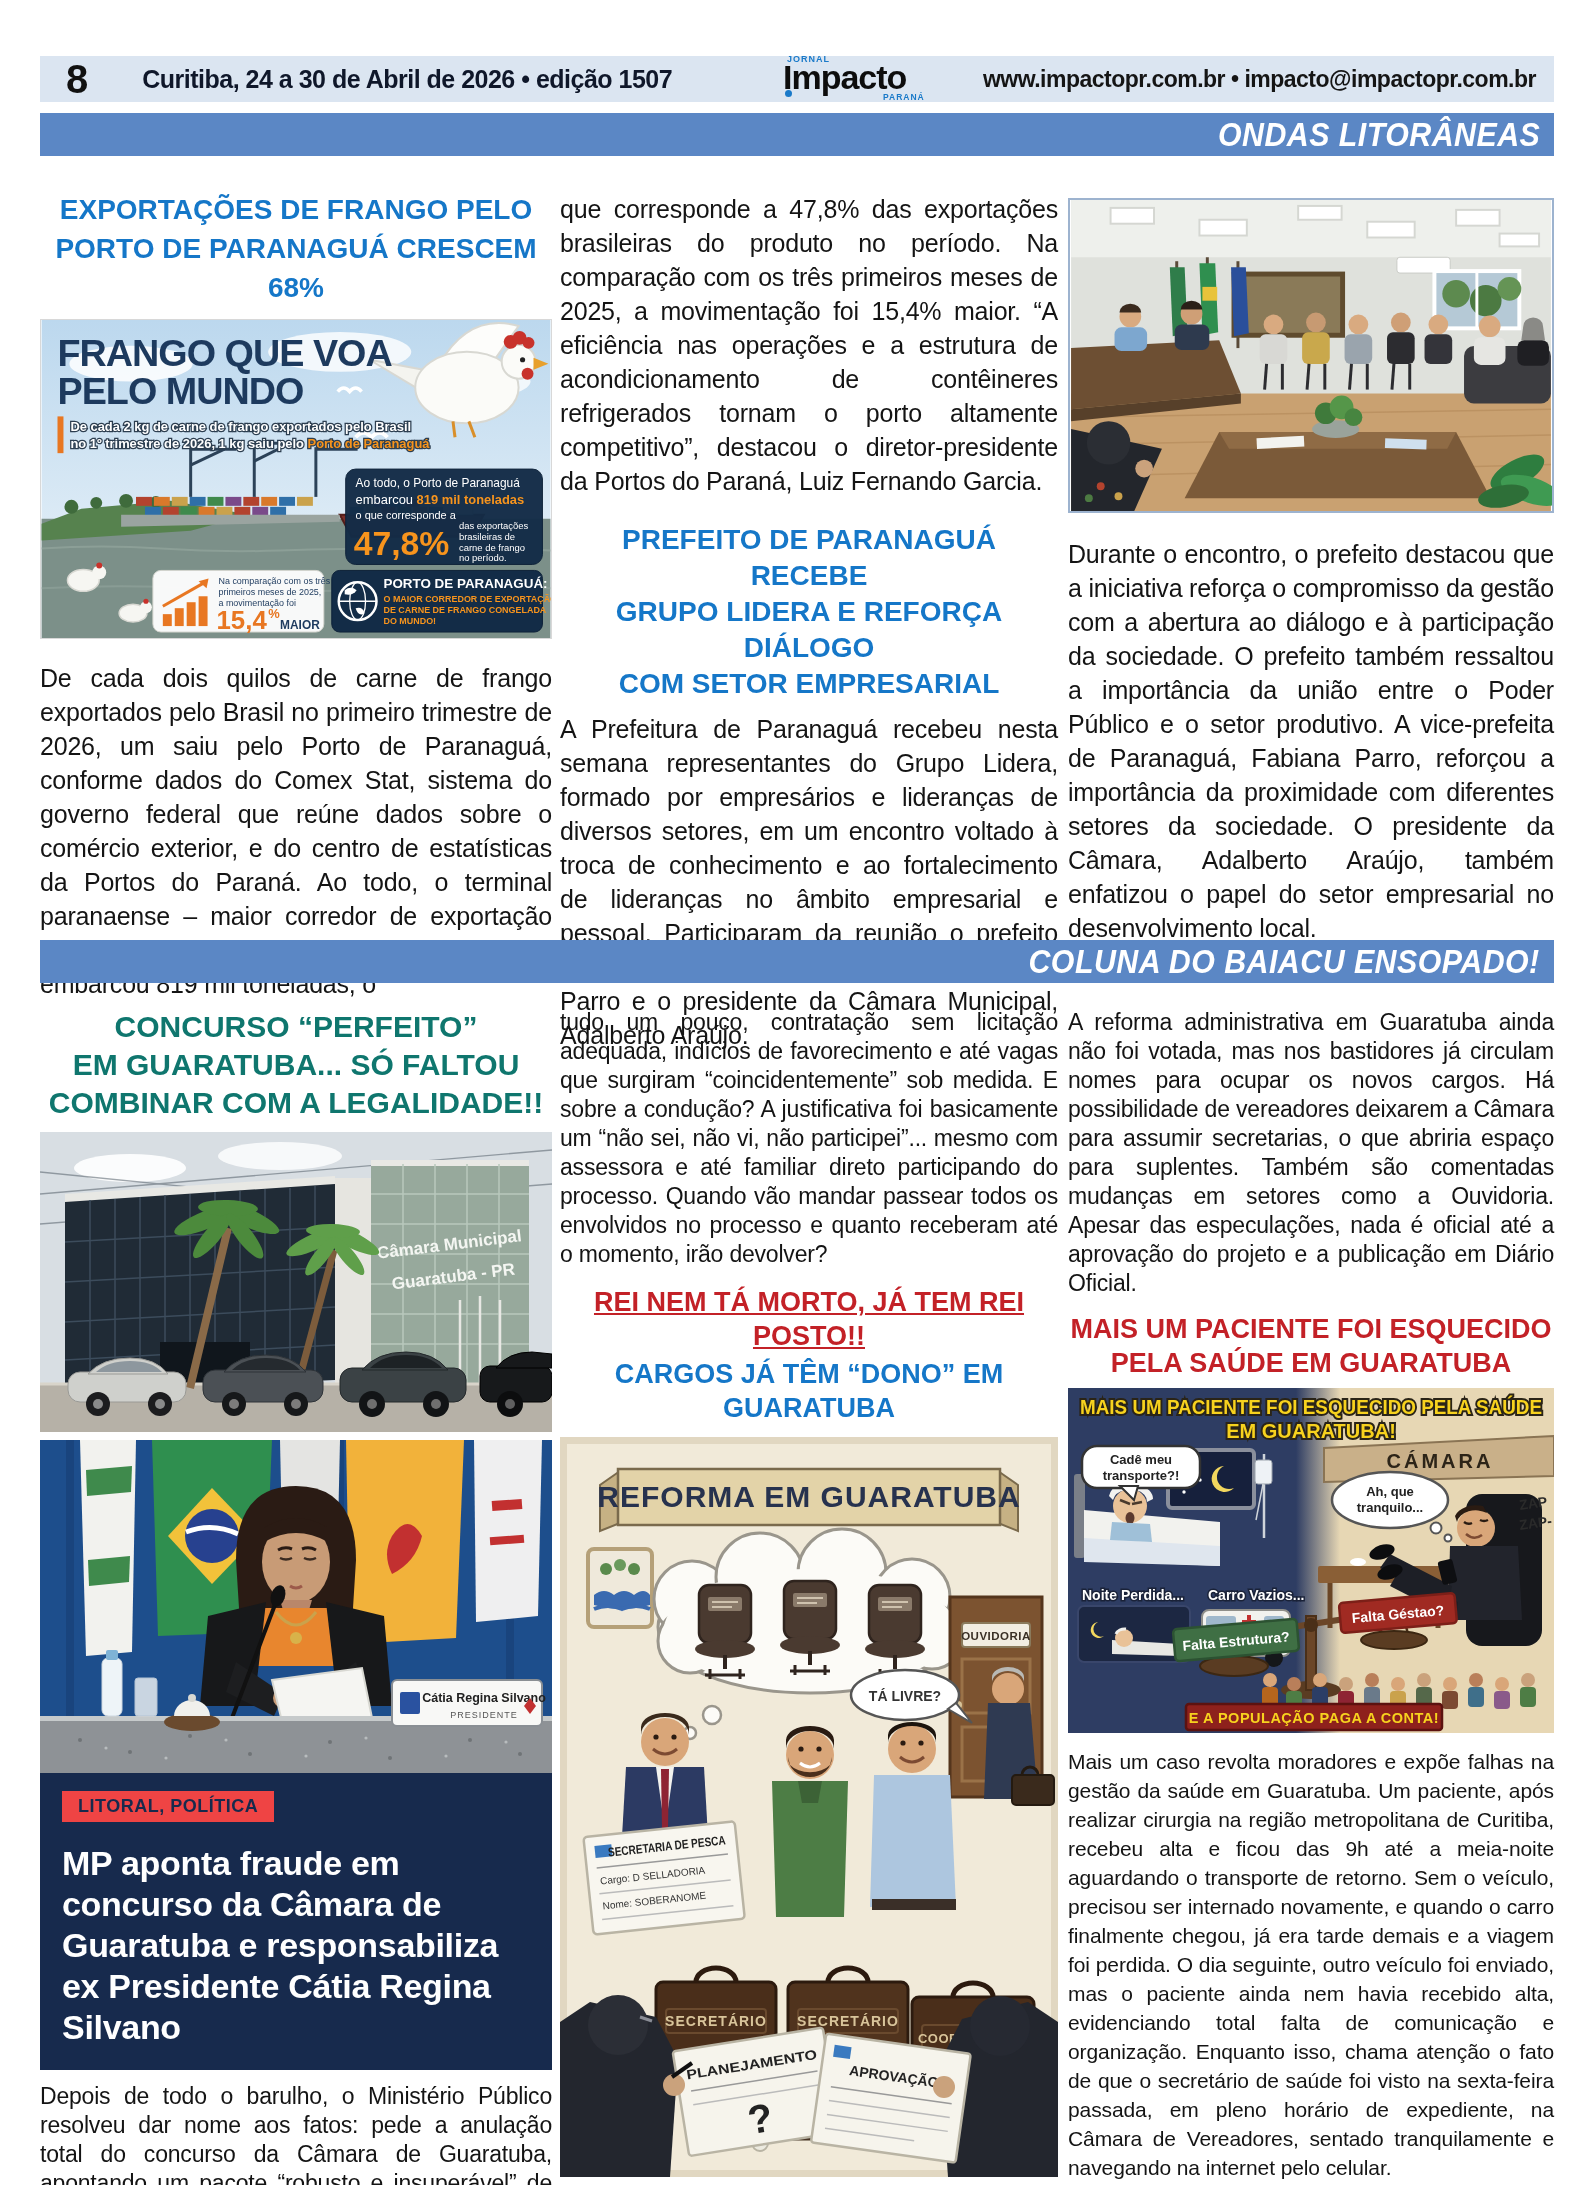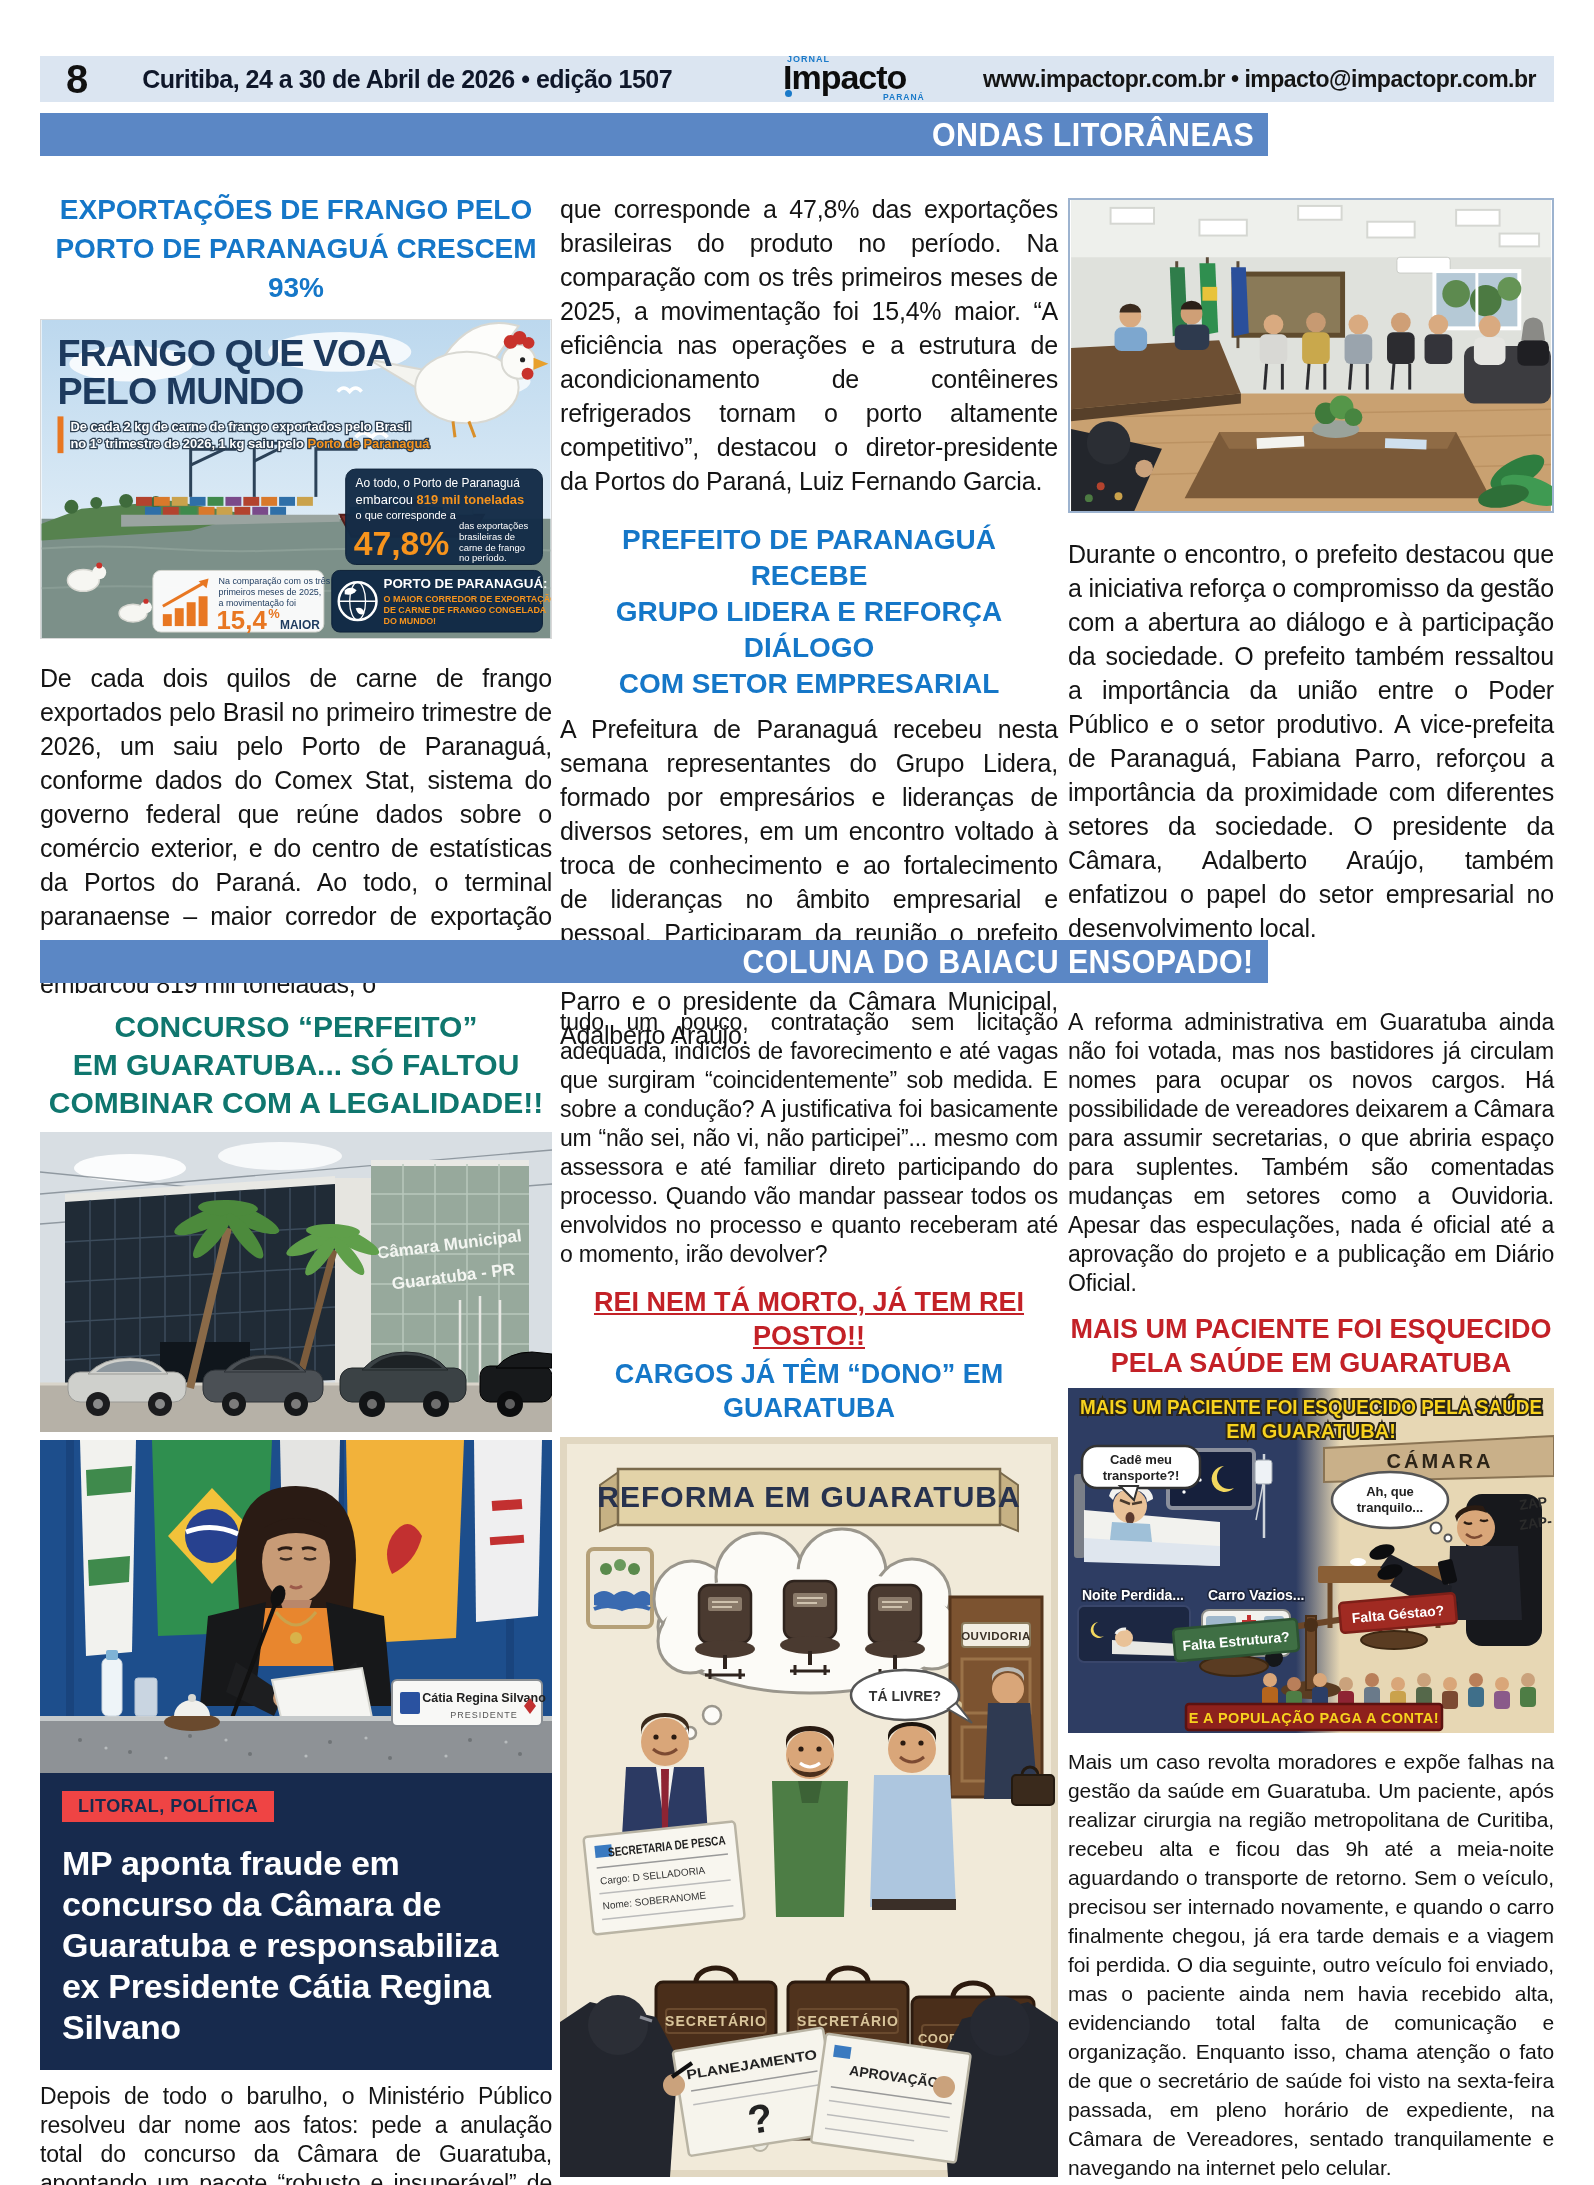--- a/index.html
+++ b/index.html
@@ -11,21 +11,21 @@
   .header-bar{left:40px;top:56px;width:1514px;height:46px;background:#dbe5f1;display:flex;align-items:center}
   .page-num{font-size:40px;font-weight:900;color:#111;margin-left:26px;letter-spacing:-2px}
   .date-ed{font-size:25px;font-weight:700;color:#0f172a;margin-left:56px;letter-spacing:-0.5px}
   .contacts{position:absolute;right:18px;font-size:23px;font-weight:700;color:#151515;letter-spacing:-0.5px}
   .logo{position:absolute;left:735px;top:2px;width:170px;height:42px}
   .logo-main{position:absolute;left:8px;top:0px;font-size:34px;font-weight:900;color:#0d0d0d;letter-spacing:-1px}
   .logo-top{position:absolute;left:12px;top:-4px;font-size:9px;font-weight:700;color:#1a7ac9;letter-spacing:1px}
   .logo-sub{position:absolute;left:108px;top:34px;font-size:8.5px;font-weight:700;color:#1a7ac9;letter-spacing:1px}
   .logo-dot{position:absolute;left:10px;top:32px;width:7px;height:7px;border-radius:50%;background:#1a7ac9}
   
-  .banner{left:40px;width:1228px;height:43px;background:#5b87c5;color:#fff;display:flex;align-items:center;justify-content:flex-end;padding-right:14px;font-weight:700;font-size:33px;letter-spacing:0.5px}
+  .banner{left:40px;width:1514px;height:43px;background:#5b87c5;color:#fff;display:flex;align-items:center;justify-content:flex-end;padding-right:14px;font-weight:700;font-style:italic;font-size:33px;letter-spacing:0.5px}
   .banner span{transform:scaleX(0.92);transform-origin:right}
   
   .col1{left:40px;width:512px}
   .col2{left:560px;width:498px}
   .col3{left:1068px;width:486px}
   .bt1{font-size:25px;line-height:34px;text-align:justify;color:#141414;letter-spacing:-0.2px}
   .bt2{font-size:23px;line-height:29px;text-align:justify;color:#141414;letter-spacing:-0.2px}
   .bt2s{font-size:21px;line-height:29px;text-align:justify;color:#141414;letter-spacing:-0.1px}
   .hl-blue{font-size:28px;line-height:39px;font-weight:700;color:#1577c8;text-align:center}
   .hl-blue-s{font-size:28px;line-height:36px;font-weight:700;color:#1577c8;text-align:center}
@@ -53,21 +53,21 @@
   <span class="contacts">www.impactopr.com.br • impacto@impactopr.com.br</span>
 </div>
 
 <div class="abs banner" style="top:113px">
   <span>ONDAS LITORÂNEAS</span>
 </div>
 
 <div class="abs col1" style="top:190px">
   <div class="hl-blue">
     <div>EXPORTAÇÕES DE FRANGO PELO</div>
-    <div>PORTO DE PARANAGUÁ CRESCEM 93%</div>
+    <div>PORTO DE PARANAGUÁ CRESCEM 68%</div>
   </div>
 
   <svg viewBox="0 0 512 320" width="512" height="320" style="margin-top:12px;border:1px solid #d8d8d8;display:block" aria-hidden="false">
     <defs>
       <linearGradient id="skyg" x1="0" y1="0" x2="0" y2="1">
         <stop offset="0" stop-color="#bcd8ee"></stop>
           <stop offset="1" stop-color="#eef5fa"></stop>
       </linearGradient>
     </defs>
     <rect width="512" height="320" fill="url(#skyg)"></rect>

